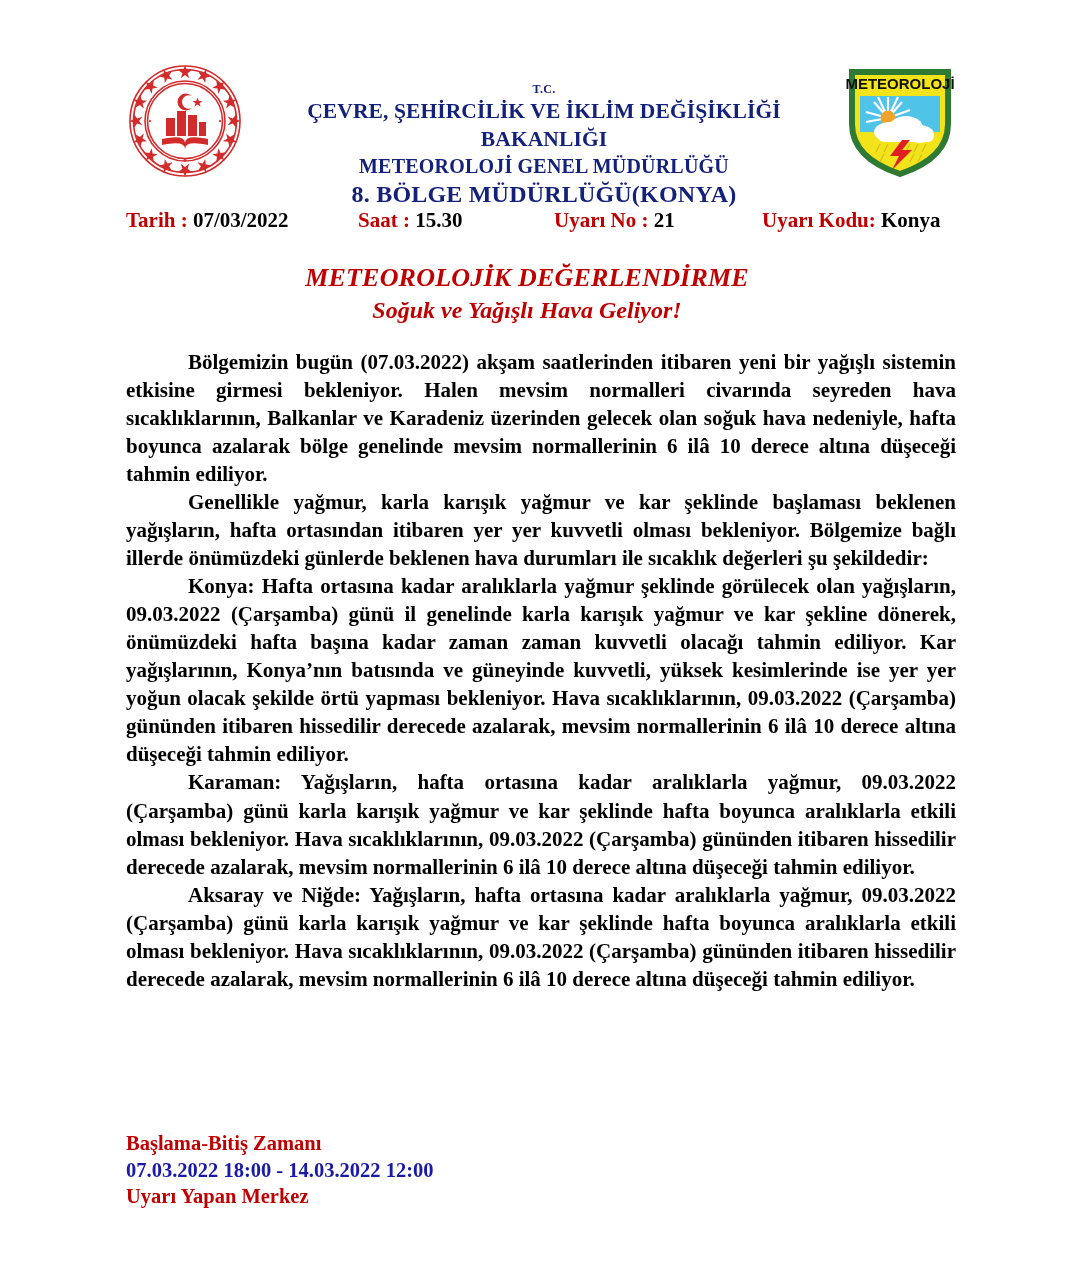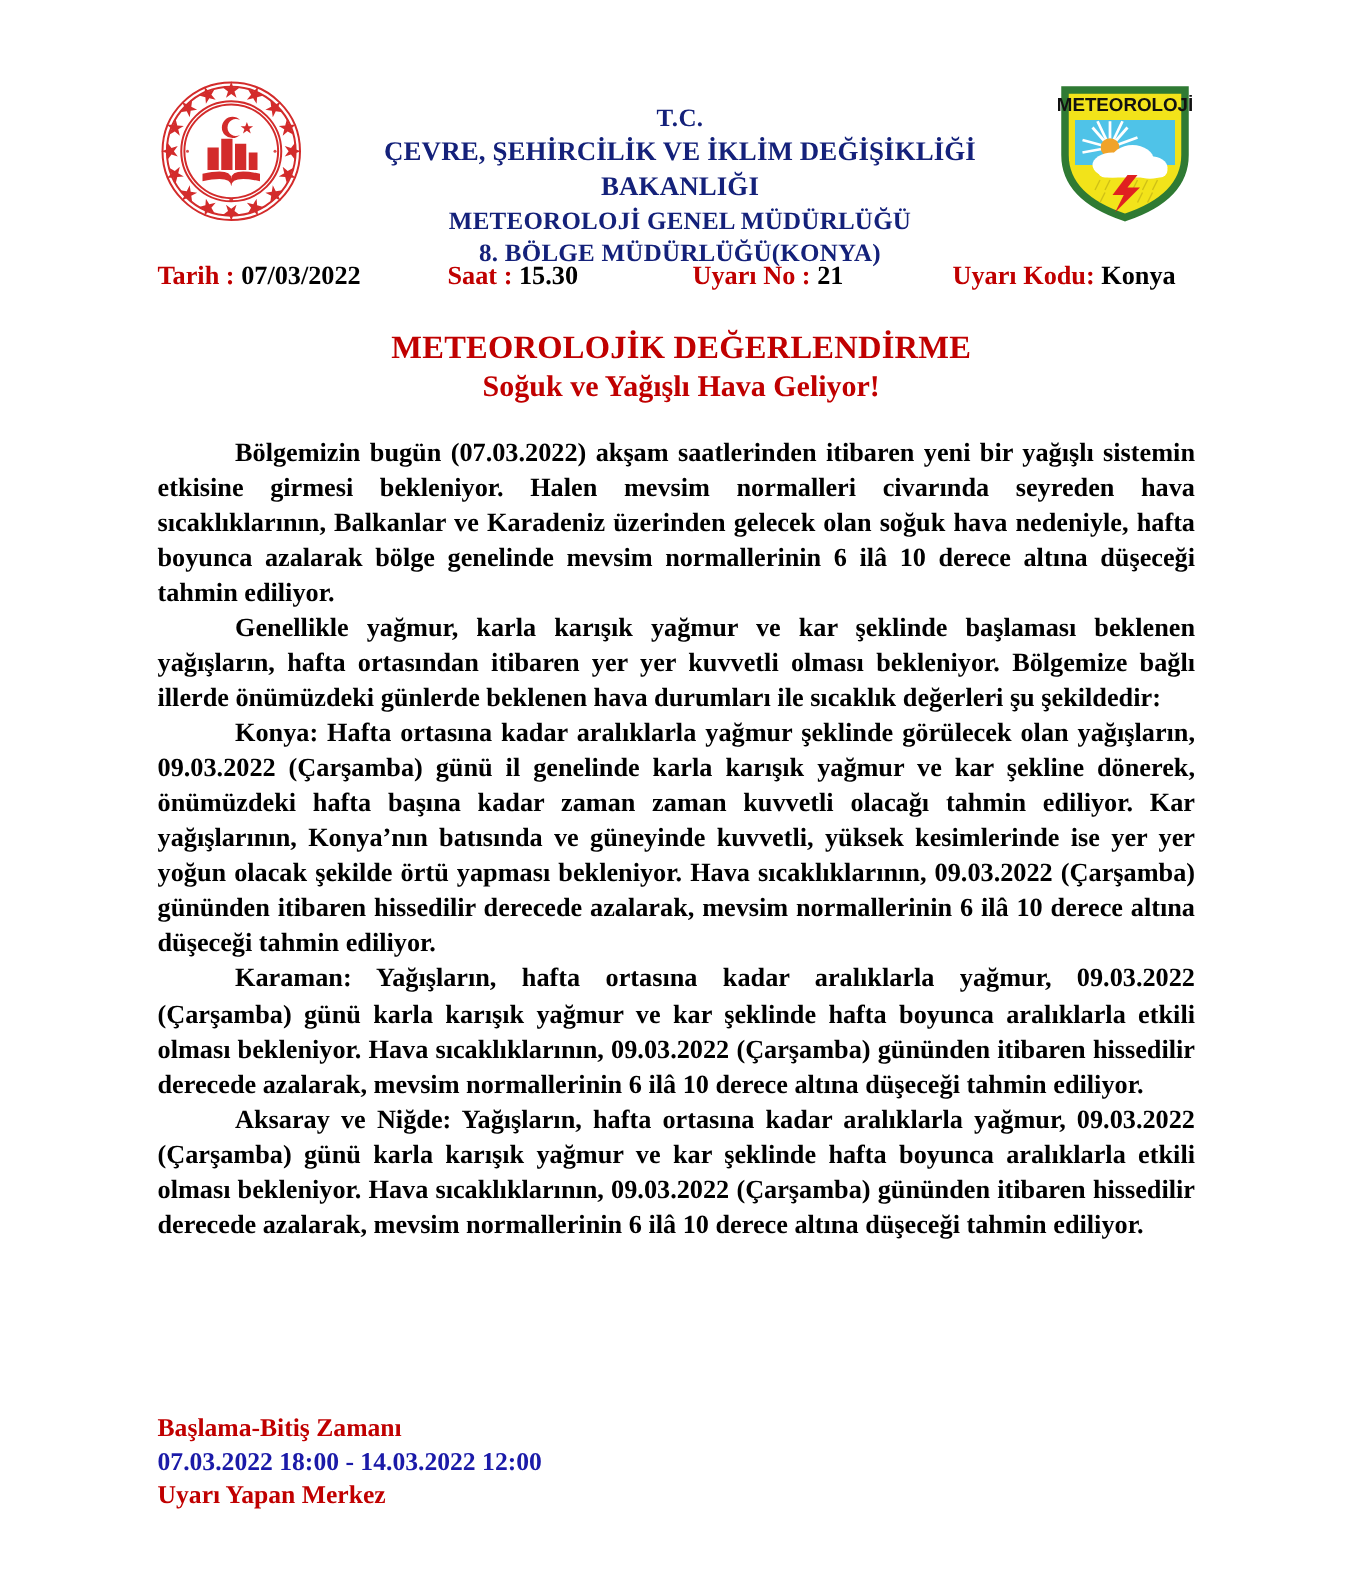--- a/index.html
+++ b/index.html
@@ -46,33 +46,33 @@
   }
   .header-text {
     flex: 1 1 auto;
     text-align: center;
     color: #14217a;
     font-weight: bold;
     padding-top: 20px;
     line-height: 1.30;
   }
   .header-text .h-tc {
-    font-size: 20px;
+    font-size: 12px;
     letter-spacing: 0.3px;
   }
   .header-text .h-l2 {
     font-size: 21.5px;
     letter-spacing: 0.1px;
   }
   .header-text .h-l3 {
     font-size: 20px;
     letter-spacing: 0.2px;
   }
   .header-text .h-l4 {
-    font-size: 20px;
+    font-size: 24px;
     letter-spacing: 0.2px;
   }
 
   
   .info-line {
     position: absolute;
     top: 208px;
     left: 126px;
     width: 830px;
     display: flex;
@@ -86,25 +86,26 @@
   .info-v { color: #000000; }
   .info-slot-1 { width: 232px; }
   .info-slot-2 { width: 196px; }
   .info-slot-3 { width: 208px; }
   .info-slot-4 { width: auto; }
 
   
   .title-block {
     position: absolute;
     top: 263px;
-    left: 130px;
+    left: 112px;
     width: 830px;
     text-align: center;
     color: #c00000;
     font-weight: bold;
+    font-style: italic;
   }
   .title-main {
     font-size: 26px;
     letter-spacing: 0.2px;
     line-height: 1.18;
   }
   .title-sub {
     font-size: 24px;
     line-height: 1.22;
     margin-top: 2px;

